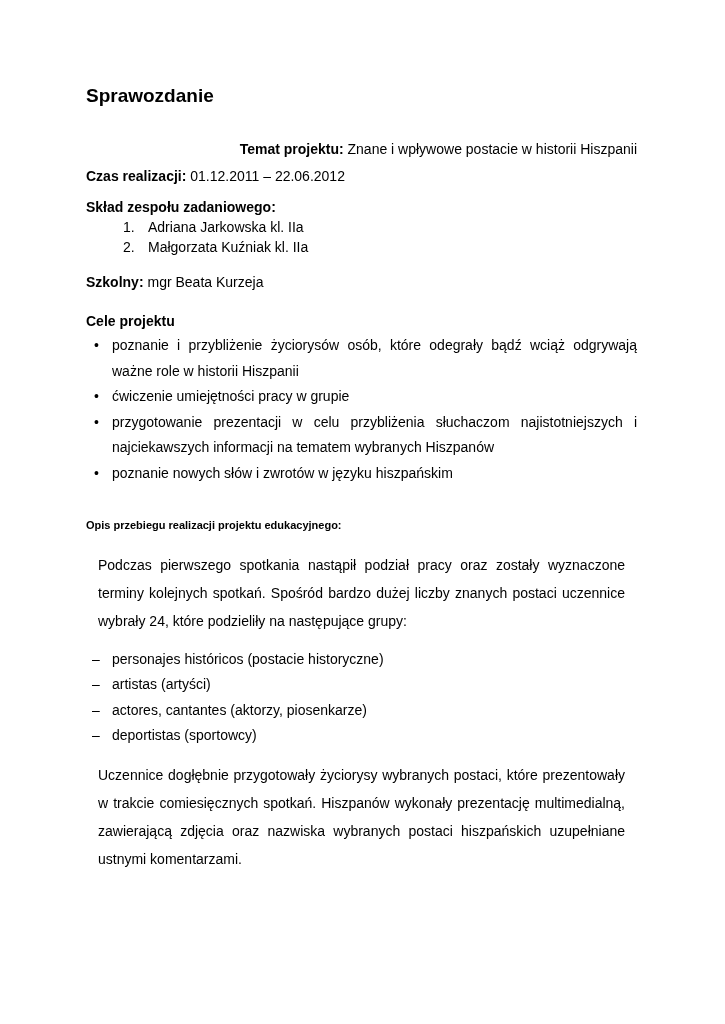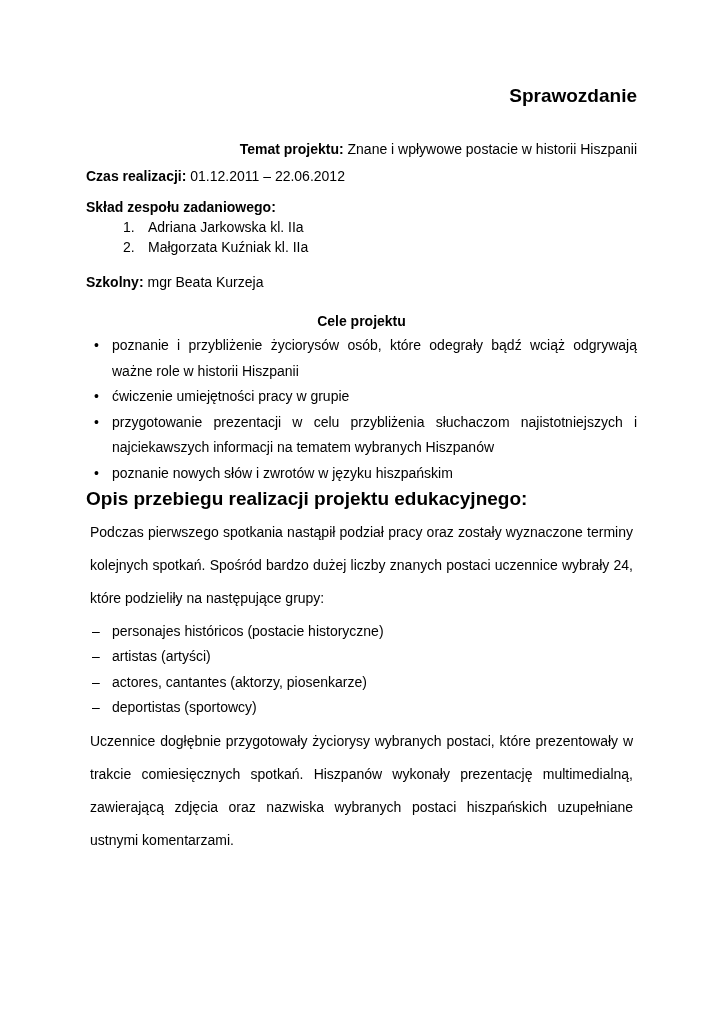--- a/index.html
+++ b/index.html
@@ -17,32 +17,32 @@
     font-family: "Liberation Sans", "DejaVu Sans", sans-serif;
     box-sizing: border-box;
     padding: 84px 88px 0 86px;
     overflow: hidden;
   }
   .doc-title {
     margin: 0;
     font-size: 19px;
     font-weight: 700;
     line-height: 24px;
-    text-align: right;
+    text-align: left;
   }
   .row {
     font-size: 14px;
     line-height: 20px;
   }
   .b { font-weight: 700; }
   .row-topic    { margin-top: 31px; text-align: right; }
   .row-duration { margin-top: 7px; }
   .row-team     { margin-top: 11px; }
   .row-supervisor { margin-top: 15px; }
-  .row-goals-heading { margin-top: 19px; text-align: center; }
+  .row-goals-heading { margin-top: 19px; }
 
   .member {
     display: flex;
     font-size: 14px;
     line-height: 20px;
   }
   .member .num {
     flex: none;
     margin-left: 37px;
     width: 25px;
@@ -60,28 +60,29 @@
     padding-left: 8px;
     box-sizing: border-box;
   }
   .li.dash .marker { padding-left: 6px; }
   .li .text {
     flex: 1;
     text-align: justify;
   }
 
   .section-heading {
-    font-size: 19px;
+    margin-top: 27px;
+    font-size: 11px;
     font-weight: 700;
     line-height: 25.5px;
   }
   .para {
-    margin: 4px;
+    margin: 12px;
     font-size: 14px;
-    line-height: 33px;
+    line-height: 28px;
     text-align: justify;
   }
   .para-festival { margin-top: 3px; }
 </style>
 </head>
 <body>
 
 <div class="page">
 
   <h1 class="doc-title">

